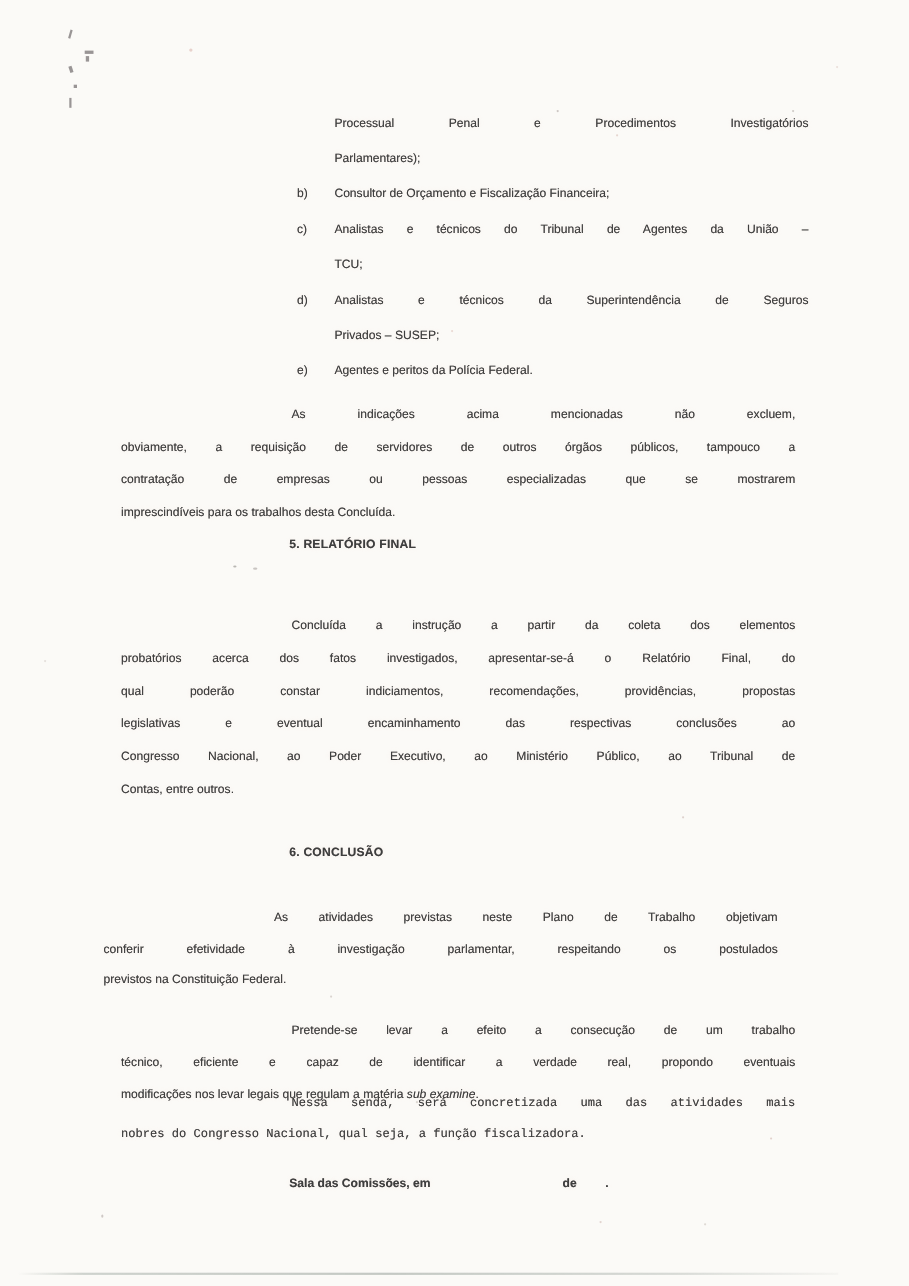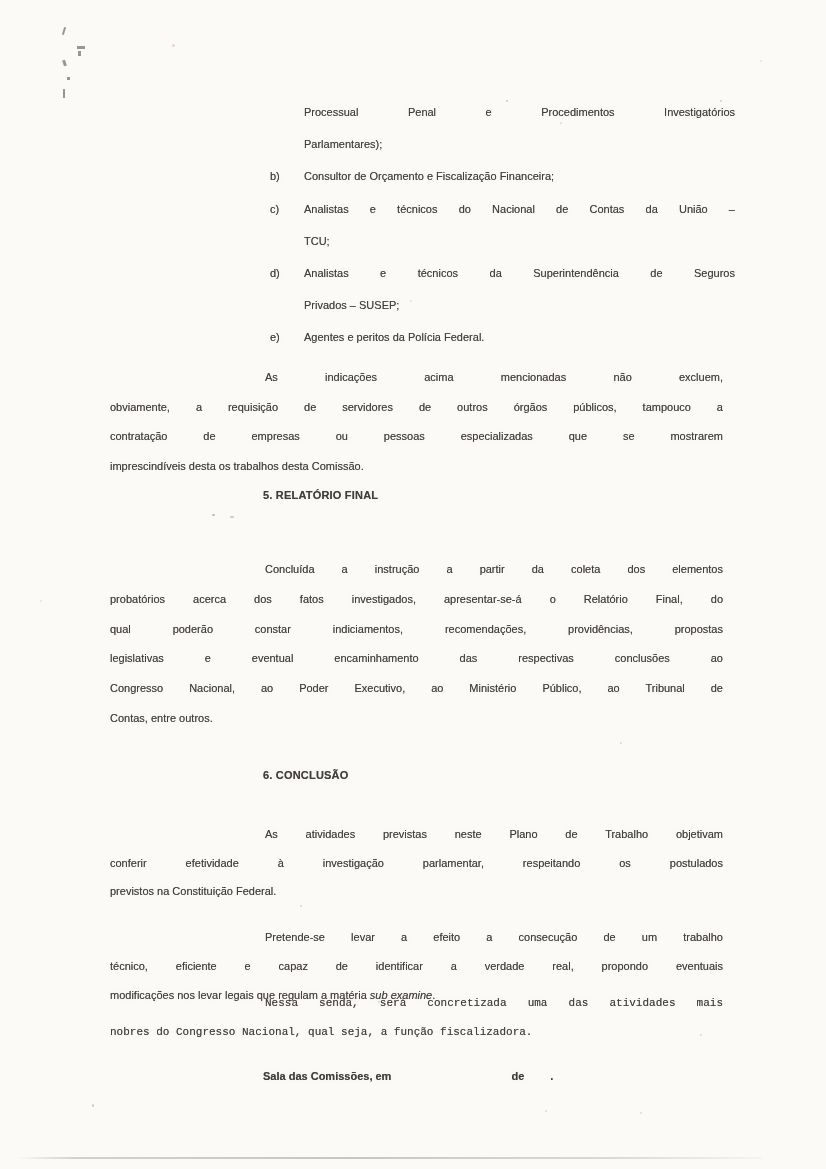--- a/index.html
+++ b/index.html
@@ -23,21 +23,21 @@
   .cont { padding-left:34px; }
   .ind  { padding-left:155px; }
   .marker { display:inline-block; width:34px; }
   .it { font-style:italic; }
   .heading { font-weight:bold; letter-spacing:.2px; }
   .list    { left:270px; top:96px;  width:465px; line-height:32.2px; }
   .p-excl  { left:110px; top:363px; width:613px; line-height:29.5px; }
   .h-rel   { left:263px; top:489px; }
   .p-rel   { left:110px; top:555px; width:613px; line-height:29.8px; }
   .h-conc  { left:263px; top:769px; }
-  .p-c1    { left:110px; top:820px; width:613px; line-height:28.6px; }
+  .p-c1    { left:94px; top:820px; width:613px; line-height:28.6px; }
   .p-c2    { left:110px; top:923px; width:613px; line-height:29px; }
   .p-c3    { left:110px; top:989px; width:613px; line-height:28.8px;font-family:Liberation Mono, monospace; }
   .closing { left:110px; top:1070px; width:640px; font-weight:bold; padding-left:153px; }
   .sp1 { display:inline-block; width:120px; }
   .sp2 { display:inline-block; width:26px; }
   
   .speck { position:absolute; border-radius:50%; }
   .pmark { position:absolute; background:rgba(72,66,70,.55); }
   .edge-line {
     position:absolute; left:16px; top:1157px; width:746px; height:2px;
@@ -55,37 +55,37 @@
 
   <div class="block list">
     <div>
         <div class="line cont"><span>Processual Penal e Procedimentos Investigatórios</span></div>
         <div class="line last cont"><span>Parlamentares);</span></div>
       </div>
     <div>
         <div class="line last"><span class="marker">b)</span><span>Consultor de Orçamento e Fiscalização Financeira;</span></div>
       </div>
     <div>
-        <div class="line"><span class="marker">c)</span><span>Analistas e técnicos do Nacional de Contas da União –</span></div>
+        <div class="line"><span class="marker">c)</span><span>Analistas e técnicos do Tribunal de Agentes da União –</span></div>
         <div class="line last cont"><span>TCU;</span></div>
       </div>
     <div>
         <div class="line"><span class="marker">d)</span><span>Analistas e técnicos da Superintendência de Seguros</span></div>
         <div class="line last cont"><span>Privados – SUSEP;</span></div>
       </div>
     <div>
         <div class="line last"><span class="marker">e)</span><span>Agentes e peritos da Polícia Federal.</span></div>
       </div>
   </div>
 
   <div class="block p-excl">
       <div class="line ind"><span>As indicações acima mencionadas não excluem,</span></div>
       <div class="line"><span>obviamente, a requisição de servidores de outros órgãos públicos, tampouco a</span></div>
       <div class="line"><span>contratação de empresas ou pessoas especializadas que se mostrarem</span></div>
-      <div class="line last"><span>imprescindíveis desta os trabalhos desta Comissão.</span></div>
+      <div class="line last"><span>imprescindíveis para os trabalhos desta Concluída.</span></div>
     </div>
 
   <div class="block heading h-rel">5. RELATÓRIO FINAL</div>
 
   <div class="block p-rel">
       <div class="line ind"><span>Concluída a instrução a partir da coleta dos elementos</span></div>
       <div class="line"><span>probatórios acerca dos fatos investigados, apresentar-se-á o Relatório Final, do</span></div>
       <div class="line"><span>qual poderão constar indiciamentos, recomendações, providências, propostas</span></div>
       <div class="line"><span>legislativas e eventual encaminhamento das respectivas conclusões ao</span></div>
       <div class="line"><span>Congresso Nacional, ao Poder Executivo, ao Ministério Público, ao Tribunal de</span></div>

